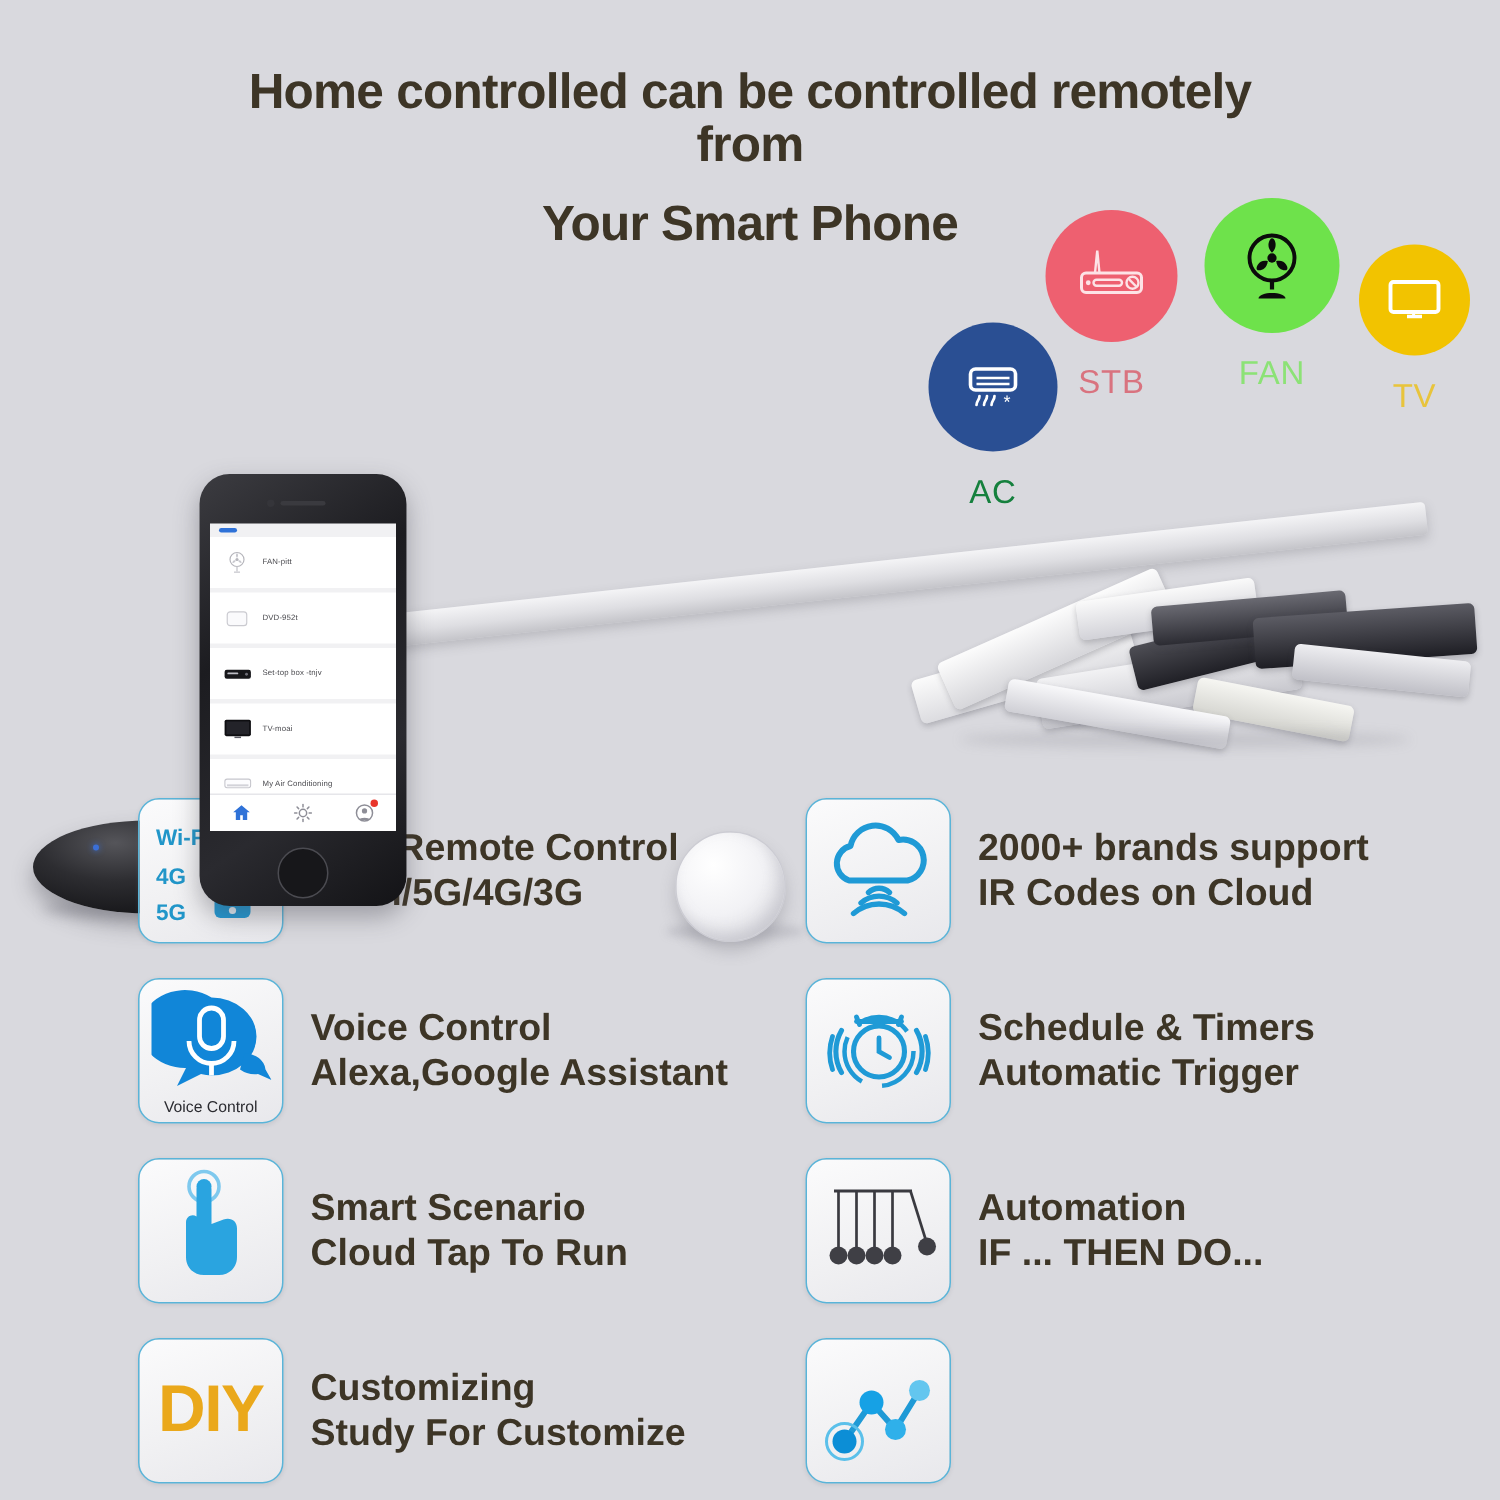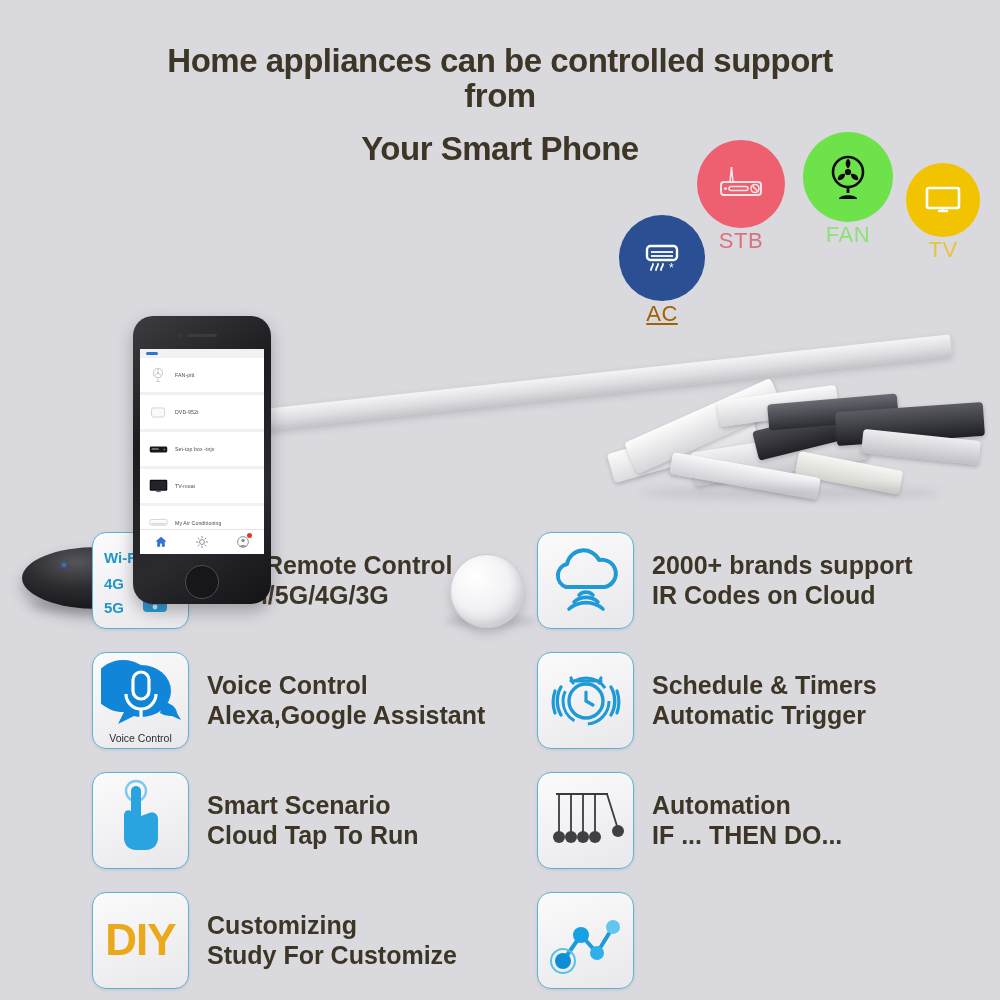--- a/index.html
+++ b/index.html
@@ -93,21 +93,21 @@
   .navbar{
     position:absolute;left:0;bottom:0;width:124px;height:24px;background:#fff;
     border-top:1px solid #e6e6ea;display:flex;align-items:center;justify-content:space-around;
   }
   .nav-ic{position:relative;width:14px;height:14px;}
   .badge{position:absolute;right:-2px;top:-2px;width:5px;height:5px;border-radius:50%;background:#e8352b;}
 
   
   .cat{position:absolute;z-index:5;}
   .cat .bubble{border-radius:50%;display:flex;align-items:center;justify-content:center;}
-  .cat .cname{text-align:center;font-size:22px;margin-top:0;letter-spacing:.5px;}
+  .cat .cname{text-align:center;font-size:22px;margin-top:14px;letter-spacing:.5px;}
 
   
   .remotes{position:absolute;left:600px;top:272px;width:390px;height:130px;z-index:3;}
   .rc{position:absolute;border-radius:4px;box-shadow:0 2px 4px rgba(70,70,80,.3);}
 
   
   .features{position:absolute;left:0;top:520px;width:1000px;height:480px;}
   .fcol{position:absolute;top:0;width:450px;}
   .fcol.left{left:92px;}
   .fcol.right{left:537px;}
@@ -125,21 +125,21 @@
   .ftext .t2{font-size:25px;display:block;}
   .vc-cap{position:absolute;bottom:4px;left:0;width:100%;text-align:center;
           font-size:10.5px;color:#2b2b30;}
   .wf-lab{font-size:15px;fill:#2196c9;font-weight:bold;}
   .diy{font-size:44px;font-weight:bold;color:#eaa81b;letter-spacing:-1px;}
 </style>
 </head>
 <body>
 
 <div class="headline">
-  <span class="l1">Home appliances can be controlled support</span>
+  <span class="l1">Home controlled can be controlled remotely</span>
   <span class="l2">from</span>
   <span class="l3">Your Smart Phone</span>
 </div>
 
 <div class="hero">
 
   <div class="plank"></div>
   <div class="fulcrum-shadow"></div>
   <div class="fulcrum"></div>
 
@@ -264,21 +264,21 @@
   <div class="cat" style="left:619px;top:100px;">
     <div class="bubble" style="width:86px;height:86px;background:#2a4f93;">
       <svg width="48" height="48" viewBox="0 0 48 48">
           <rect x="9" y="12" width="30" height="14" rx="3.4" fill="none" stroke="#fff" stroke-width="2.4"></rect>
           <line x1="13" y1="18" x2="35" y2="18" stroke="#fff" stroke-width="1.8"></line>
           <line x1="13" y1="22" x2="35" y2="22" stroke="#fff" stroke-width="1.8"></line>
           <path d="M15 30c0 3-2 3-2 6M20 30c0 3-2 3-2 6M25 30c0 3-2 3-2 6" fill="none" stroke="#fff" stroke-width="1.8" stroke-linecap="round"></path>
           <text x="31" y="38" font-size="12" fill="#fff" font-family="'Liberation Sans',sans-serif">*</text>
         </svg>
     </div>
-    <div class="cname" style="color:#a16207;text-decoration:underline;">AC</div>
+    <div class="cname" style="color:#15803d;">AC</div>
   </div>
 
   <div class="cat" style="left:697px;top:25px;">
     <div class="bubble" style="width:88px;height:88px;background:#ee6070;">
       <svg width="54" height="48" viewBox="0 0 54 48">
           <rect x="7" y="22" width="40" height="13" rx="3" fill="none" stroke="#fde3e6" stroke-width="2"></rect>
           <rect x="15" y="26.5" width="19" height="4" rx="2" fill="none" stroke="#fde3e6" stroke-width="1.6"></rect>
           <circle cx="11.5" cy="28.5" r="1.6" fill="#fde3e6"></circle>
           <circle cx="41" cy="28.5" r="4" fill="none" stroke="#fde3e6" stroke-width="1.6"></circle>
           <line x1="38.6" y1="26.1" x2="43.4" y2="30.9" stroke="#fde3e6" stroke-width="1.5"></line>

